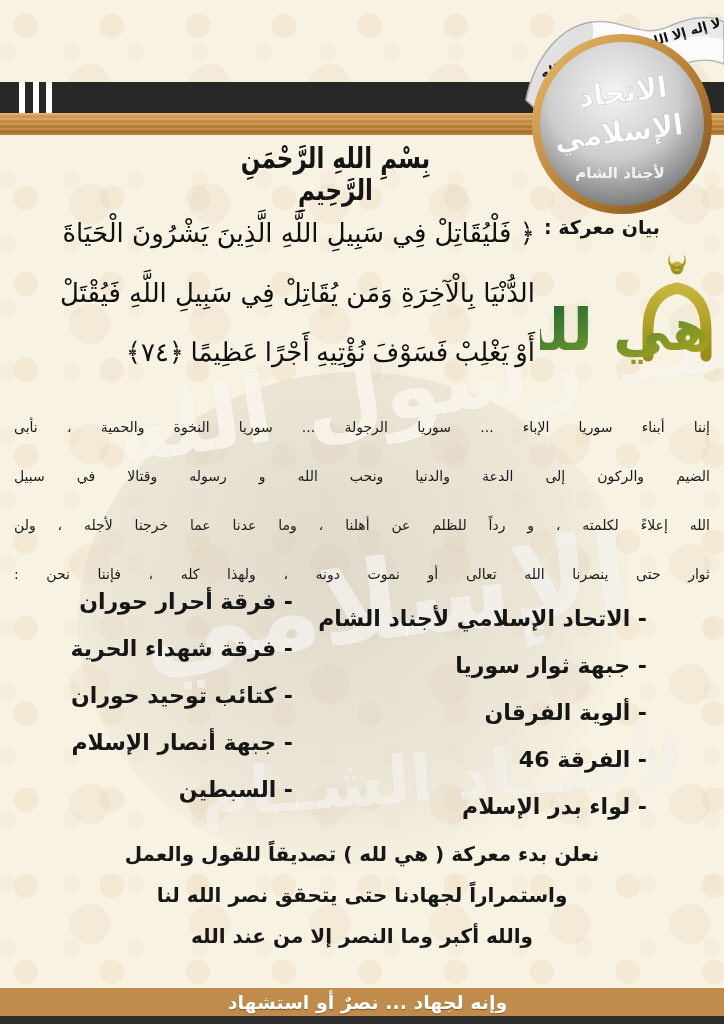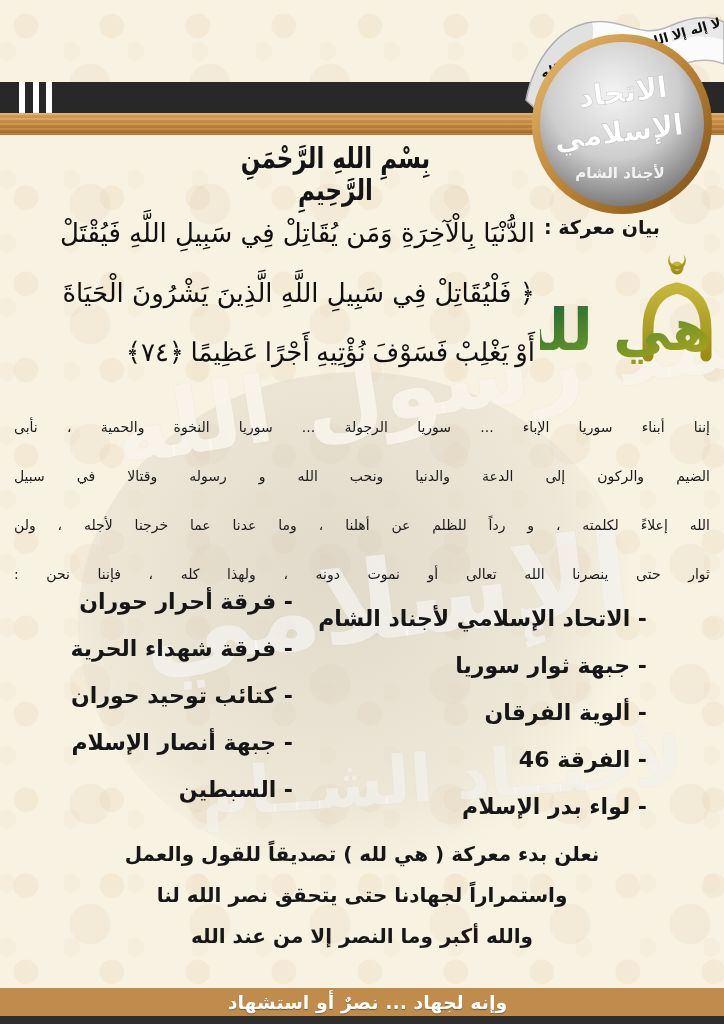--- a/index.html
+++ b/index.html
@@ -136,22 +136,22 @@
       <circle cx="102" cy="124" r="86" fill="url(#silverGrad)" stroke="url(#goldGrad)" stroke-width="8"></circle>
       <text x="104" y="102" text-anchor="middle" font-size="29" font-weight="bold" fill="#ffffff" stroke="rgba(0,0,0,0.18)" stroke-width="0.6" font-family="DejaVu Sans, sans-serif" transform="rotate(-7 104 102)">الاتحاد</text>
       <text x="100" y="142" text-anchor="middle" font-size="29" font-weight="bold" fill="#ffffff" stroke="rgba(0,0,0,0.18)" stroke-width="0.6" font-family="DejaVu Sans, sans-serif" transform="rotate(-7 100 142)">الإسلامي</text>
       <text x="100" y="178" text-anchor="middle" font-size="15" font-weight="bold" fill="#f2f2f2" font-family="DejaVu Sans, sans-serif">لأجناد الشام</text>
     </g>
   </svg>
 
   <div class="basmala">بِسْمِ اللهِ الرَّحْمَنِ الرَّحِيمِ</div>
 
   <div class="verse">
+      <div class="verse-line">﴿ فَلْيُقَاتِلْ فِي سَبِيلِ اللَّهِ الَّذِينَ يَشْرُونَ الْحَيَاةَ</div>
       <div class="verse-line">الدُّنْيَا بِالْآخِرَةِ وَمَن يُقَاتِلْ فِي سَبِيلِ اللَّهِ فَيُقْتَلْ</div>
-      <div class="verse-line">﴿ فَلْيُقَاتِلْ فِي سَبِيلِ اللَّهِ الَّذِينَ يَشْرُونَ الْحَيَاةَ</div>
       <div class="verse-line">أَوْ يَغْلِبْ فَسَوْفَ نُؤْتِيهِ أَجْرًا عَظِيمًا ﴿٧٤﴾</div>
     </div>
 
   <div class="stmt-label">بيان معركة :</div>
   <svg class="battle-svg" viewBox="0 0 180 142">
     <defs>
       <linearGradient id="greenGrad" x1="0" y1="0" x2="1" y2="0.9">
         <stop offset="0" stop-color="#0f5c36"></stop>
         <stop offset="0.55" stop-color="#5c8e2c"></stop>
         <stop offset="1" stop-color="#b3a41c"></stop>

